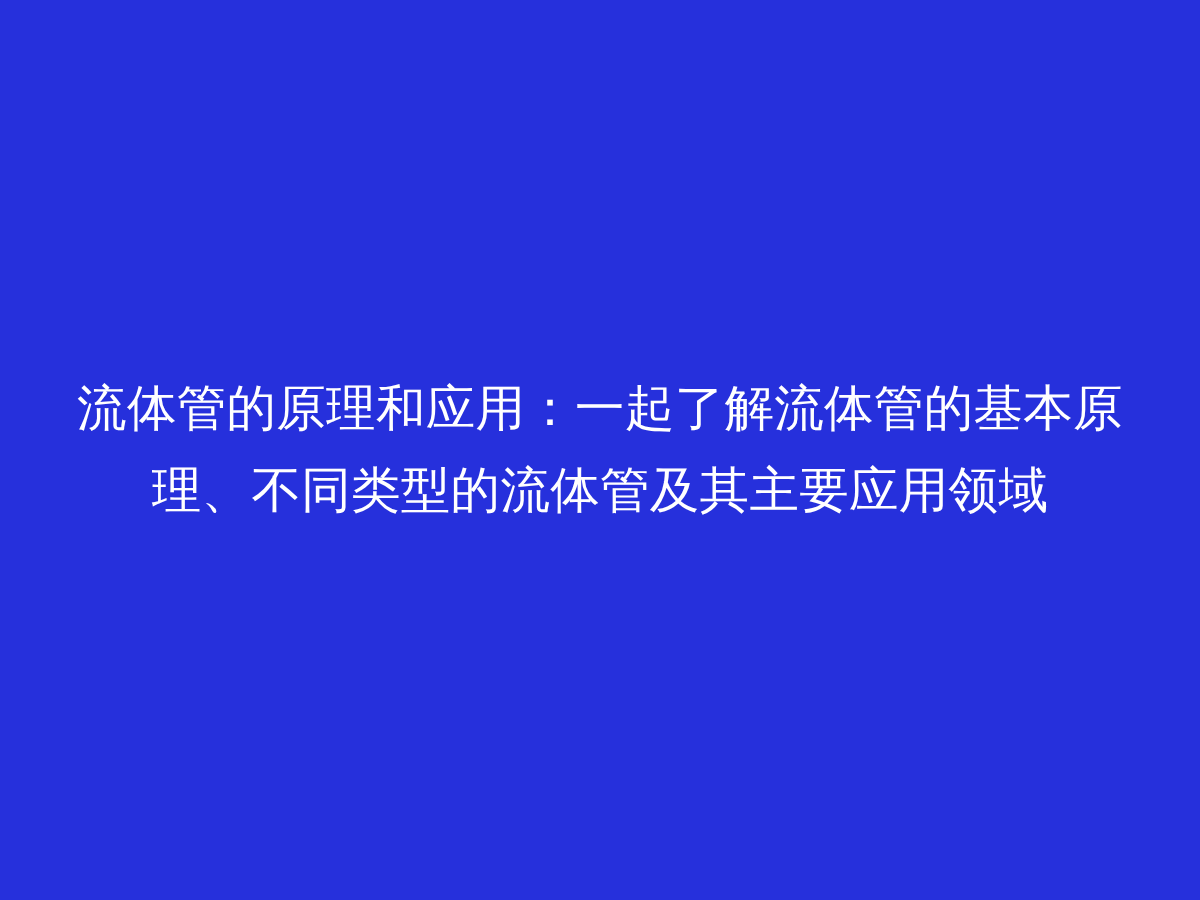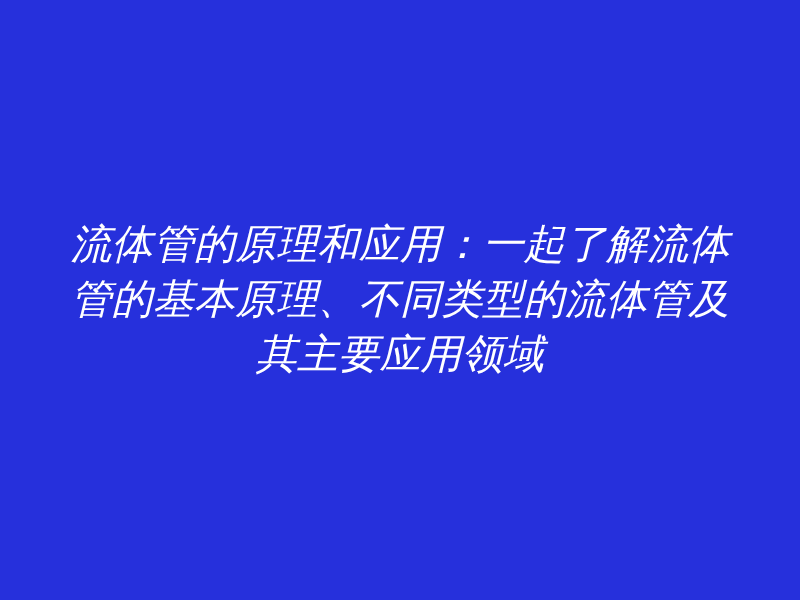--- a/index.html
+++ b/index.html
@@ -28,27 +28,26 @@
   #title-block {
     width: 700px;
     margin-top: -2px;
     text-align: center;
   }
 
   #title-text {
     display: block;
     color: #ffffff;
     font-family: "DejaVu Sans", "Liberation Sans", sans-serif;
-    font-size: 41px;
+    font-size: 33px;
     font-weight: 400;
     line-height: 55px;
     letter-spacing: 0.2px;
     white-space: normal;
     word-break: break-all;
-    font-style: italic;
   }
 </style>
 </head>
 <body>
 
 <div id="slide" style="background: rgb(38, 48, 220);">
   <div id="title-block">
     <span id="title-text" style="color: rgb(255, 255, 255);">流体管的原理和应用：一起了解流体管的基本原理、不同类型的流体管及其主要应用领域</span>
   </div>
 </div>

